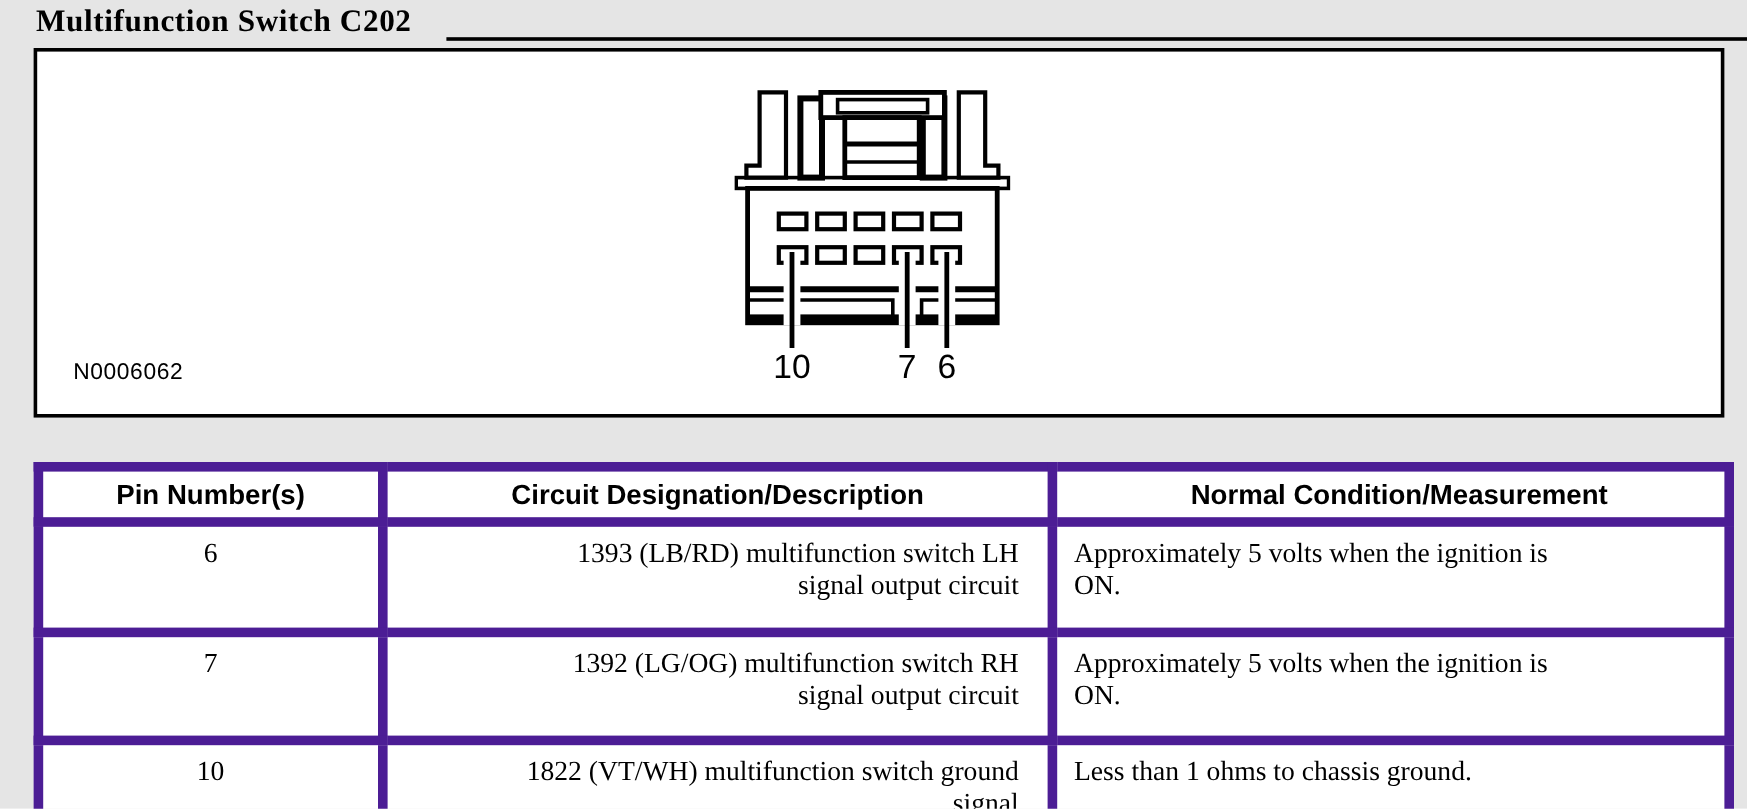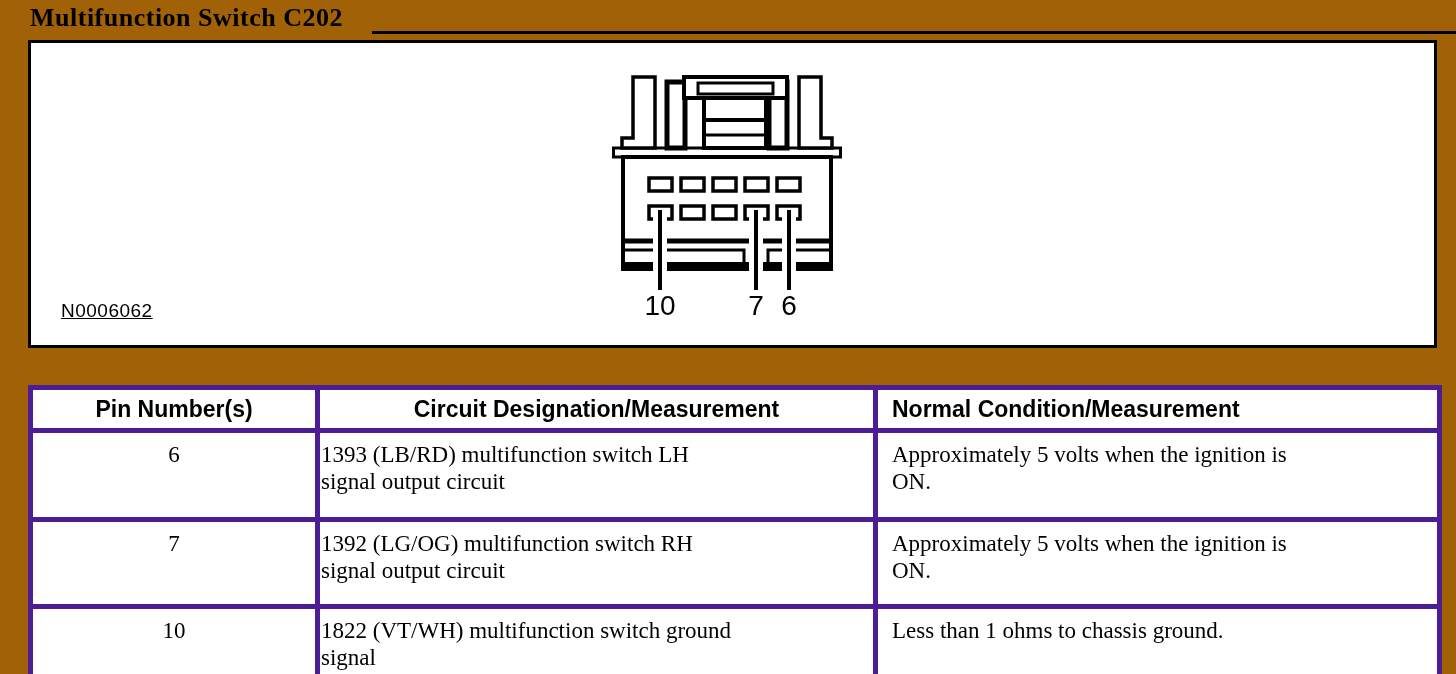--- a/index.html
+++ b/index.html
@@ -5,21 +5,21 @@
   html, body {
     margin: 0;
     padding: 0;
     background: #ffffff;
     width: 1456px;
     height: 674px;
     overflow: hidden;
     font-family: "Liberation Serif", serif;
     color: #000;
   }
-  .page { position: relative; width: 1456px; height: 674px; background: #a16207; }
+  .page { position: relative; width: 1456px; height: 674px; background: #e5e5e5; }
 
   .page-title {
     position: absolute;
     left: 30px;
     top: 3px;
     font-family: "Liberation Serif", serif;
     font-size: 26px;
     font-weight: bold;
     letter-spacing: 0.5px;
     white-space: nowrap;
@@ -42,21 +42,20 @@
     border: 3px solid #000;
     background: #fff;
   }
   .figure-code {
     position: absolute;
     left: 30px;
     top: 257px;
     font-family: "Liberation Sans", sans-serif;
     font-size: 19px;
     letter-spacing: 0.5px;
-    text-decoration: underline;
   }
   .connector-svg {
     position: absolute;
     left: 581px;
     top: 19px;
   }
   .connector-svg text {
     font-family: "Liberation Sans", sans-serif;
     font-size: 28px;
   }
@@ -65,42 +64,42 @@
     position: absolute;
     left: 28px;
     top: 385px;
     width: 1409px;
     border-collapse: collapse;
     table-layout: fixed;
     border: 4px solid #000;
     background: #fff;
   }
   .pin-table th, .pin-table td {
-    border: 5px solid #4c1d95;
+    border: 8px solid #4c1d95;
     vertical-align: top;
     overflow: hidden;
   }
   .pin-table th {
     font-family: "Liberation Sans", sans-serif;
     font-size: 23px;
     font-weight: bold;
     height: 38px;
     vertical-align: middle;
     padding: 0;
   }
   .pin-table th.h-center { text-align: center; }
-  .pin-table th.h-left { text-align: left; padding-left: 14px; }
+  .pin-table th.h-left { text-align: center; padding-left: 14px; }
   .pin-table td {
     font-family: "Liberation Serif", serif;
     font-size: 23px;
     line-height: 27px;
     padding-top: 8px;
   }
   td.pin-cell { text-align: center; }
-  td.circuit-cell { text-align: left; padding-right: 24px; }
+  td.circuit-cell { text-align: right; padding-right: 24px; }
   td.condition-cell { text-align: left; padding-left: 14px; padding-right: 30px; margin-top: 30px; }
   tr.row-a td { height: 75px; }
   tr.row-b td { height: 73px; }
   tr.row-c td { height: 67px; }
 </style>
 </head>
 <body>
 
 <div class="page">
 
@@ -162,21 +161,21 @@
 
   <table class="pin-table">
     <colgroup>
       <col style="width:287px">
       <col style="width:558px">
       <col style="width:564px">
     </colgroup>
     <thead>
       <tr>
         <th class="h-center">Pin Number(s)</th>
-        <th class="h-center">Circuit Designation/Measurement</th>
+        <th class="h-center">Circuit Designation/Description</th>
         <th class="h-left">Normal Condition/Measurement</th>
       </tr>
     </thead>
     <tbody>
       <tr class="row-a">
         <td class="pin-cell">6</td>
         <td class="circuit-cell">
           <div>1393 (LB/RD) multifunction switch LH</div>
           <div>signal output circuit</div>
         </td>

